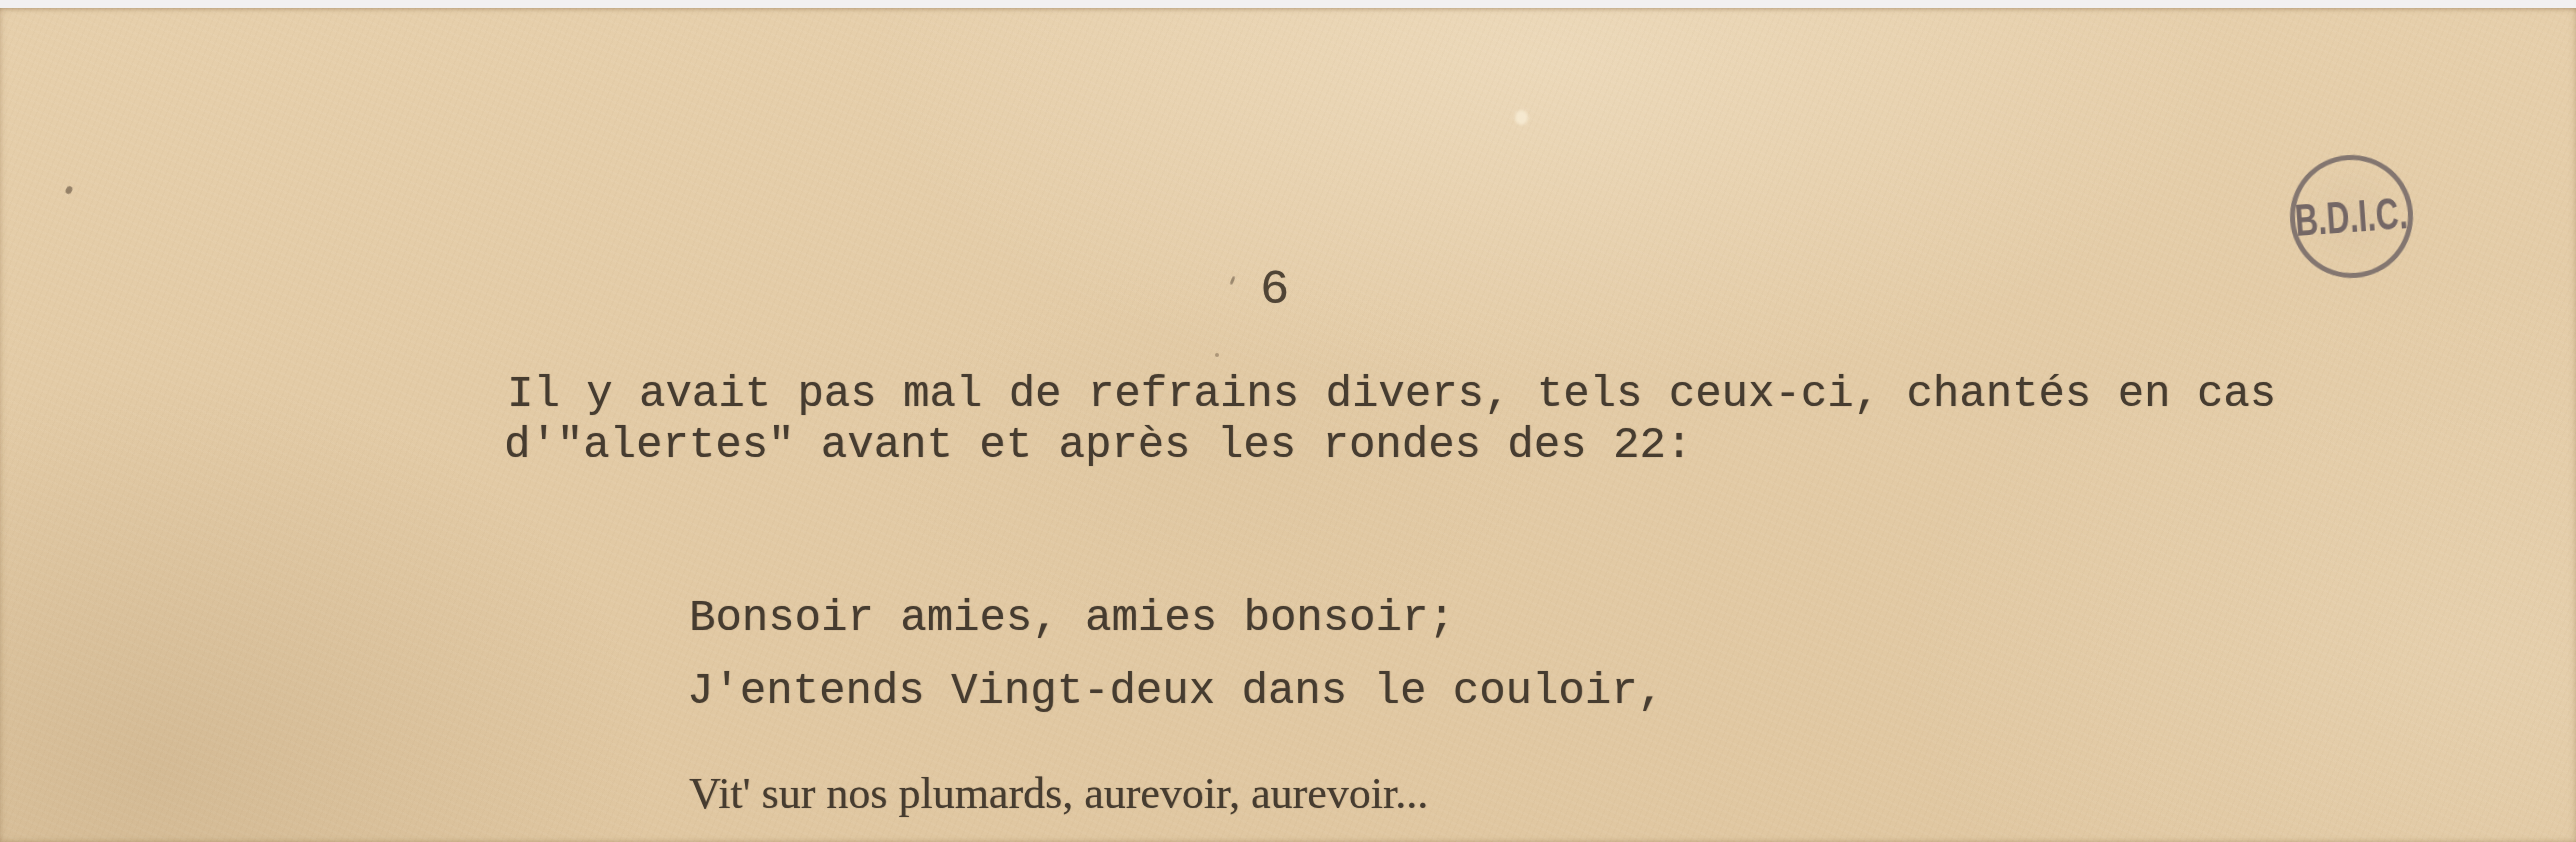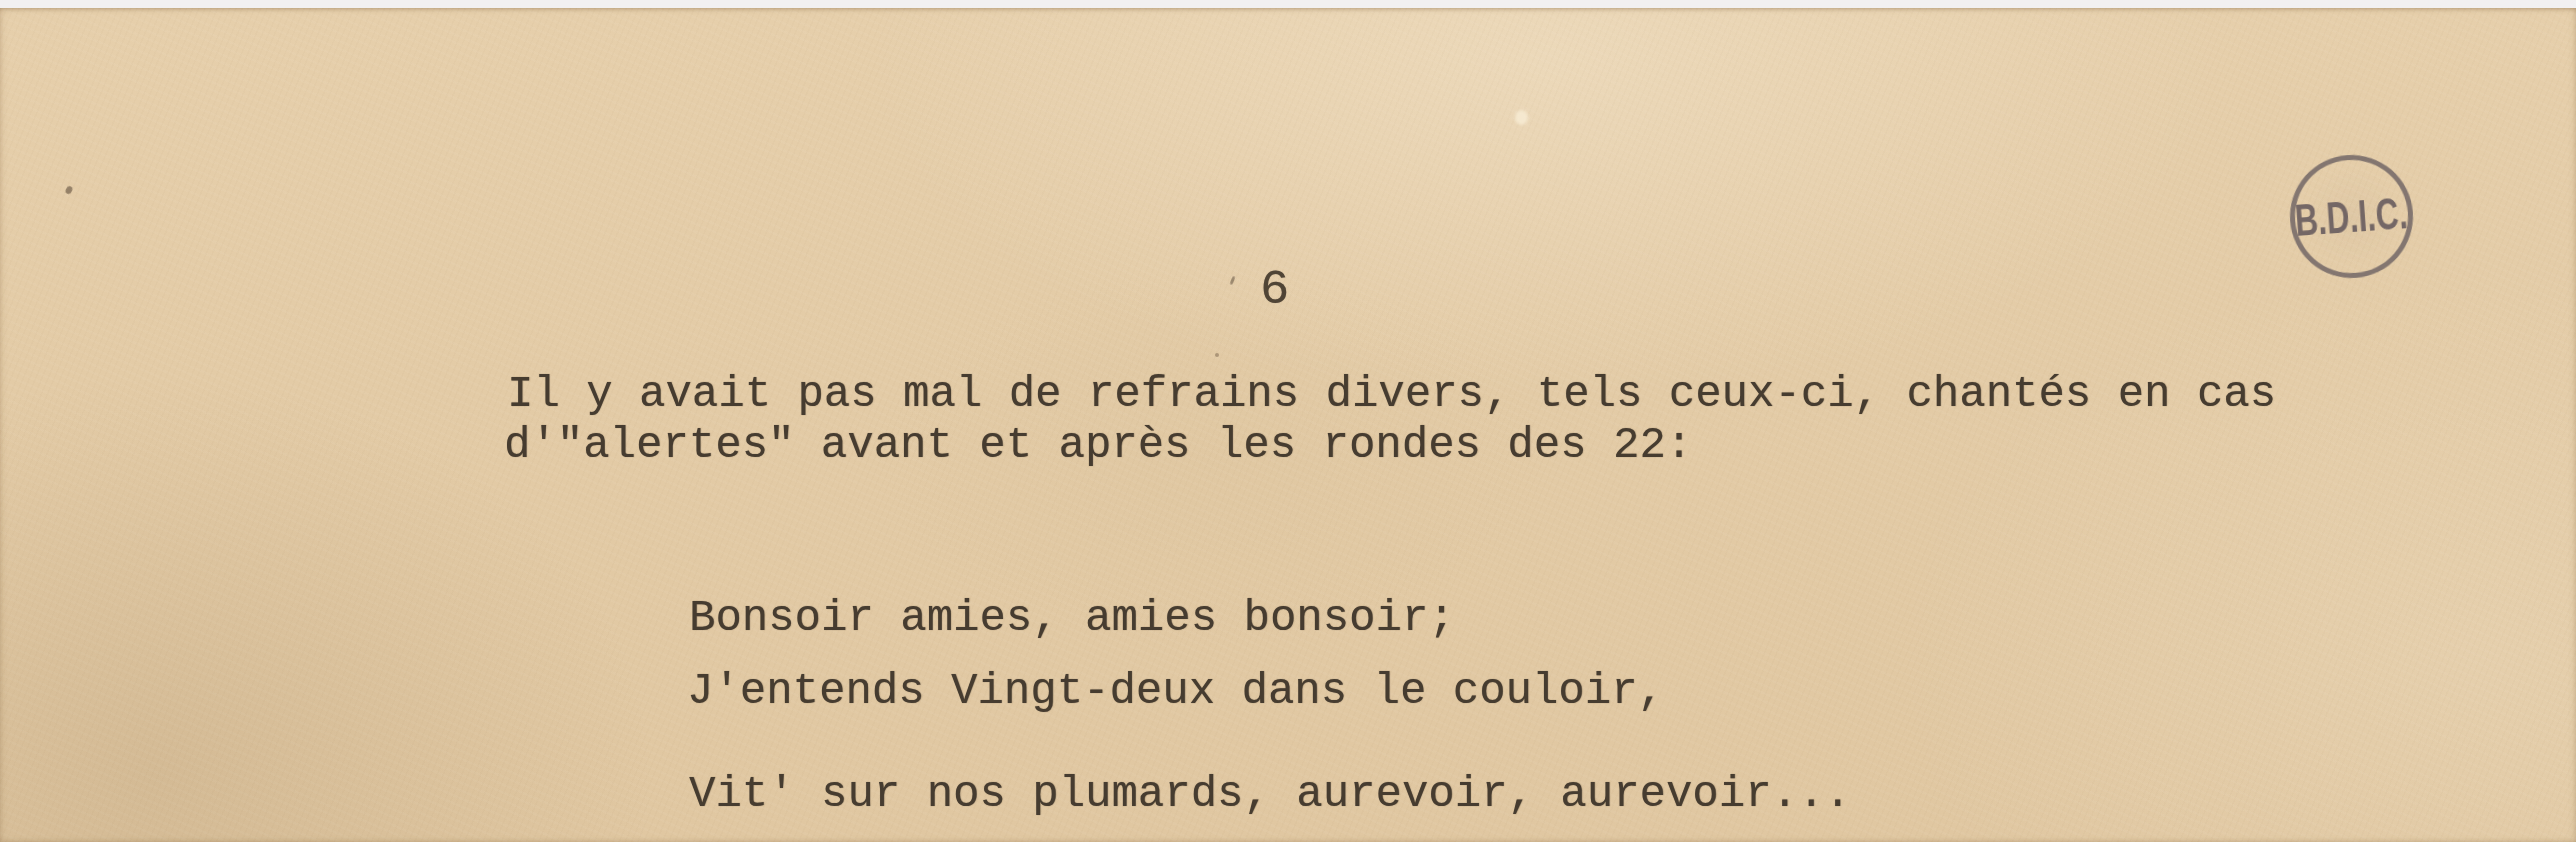--- a/index.html
+++ b/index.html
@@ -33,21 +33,21 @@
 
   .page-number { left:1260px; top:258px; font-size:49px; color:rgba(72,61,48,.9);
                  filter:blur(0.2px); text-shadow:0 0 0.8px rgba(72,61,48,.5); }
 
   .intro-1 { left:507px;  top:364px; }
   .intro-2 { left:504px;  top:415px; }
   .air     { left:1112px; top:526px; opacity:.92; }
   .verse-1 { left:689px;  top:588px;text-align:center; }
   .verse-2 { left:687px;  top:661px; }
   .verse-3 { left:688px;  top:711px; }
-  .verse-4 { left:689px;  top:764px; }
+  .verse-4 { left:689px;  top:764px;font-family:Liberation Serif, serif; }
 
   .stamp {
     position:absolute; left:2290px; top:147px; width:123px; height:123px;
     border:5.7px solid rgba(104,93,96,.78); border-radius:50%;
     display:flex; align-items:center; justify-content:center;
     transform:rotate(-4deg); filter:blur(0.4px);
     background:radial-gradient(closest-side, rgba(110,98,100,.05), rgba(110,98,100,0) 85%);
   }
   .stamp-label {
     font-family:"Liberation Sans","DejaVu Sans",sans-serif; font-weight:700;

